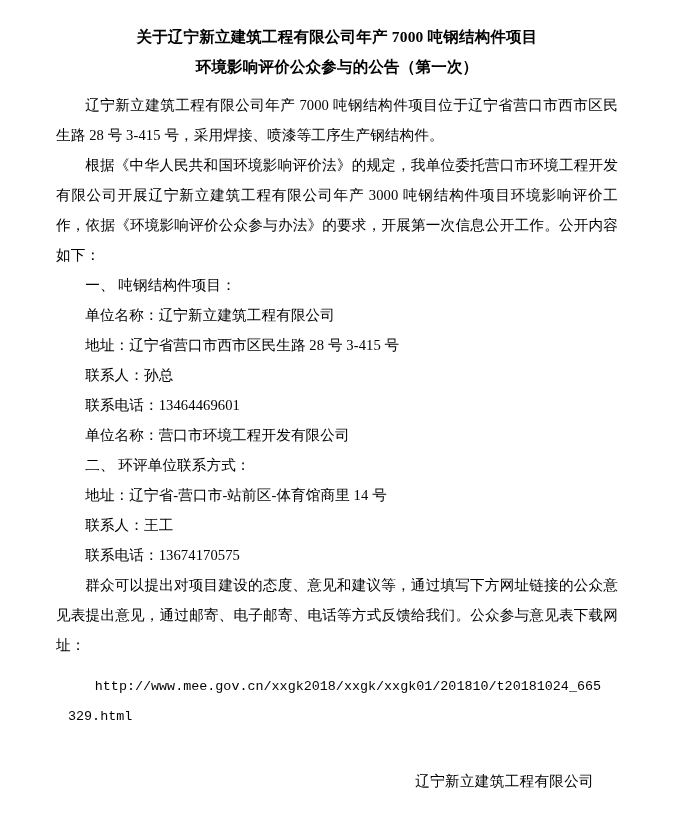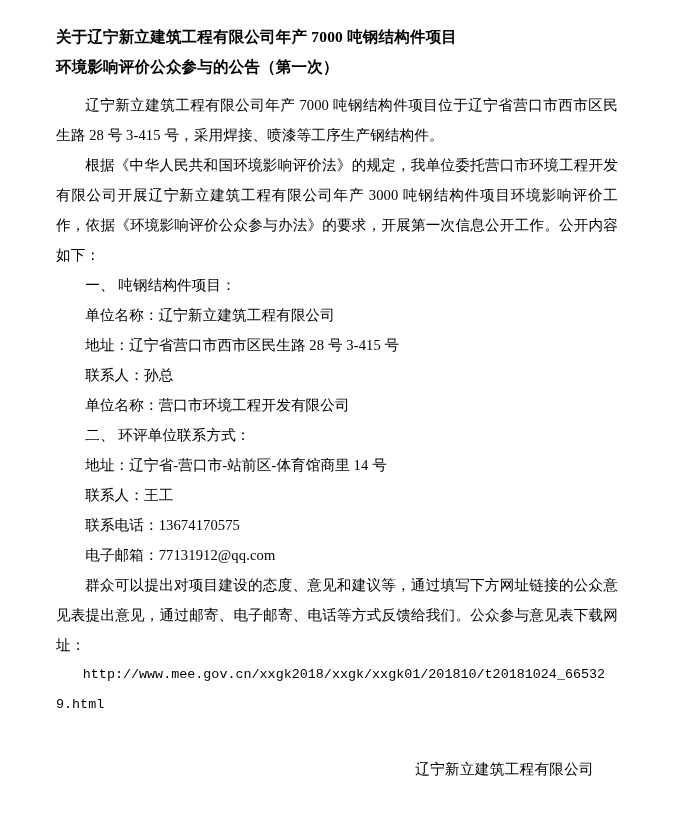--- a/index.html
+++ b/index.html
@@ -16,21 +16,21 @@
     overflow: hidden;
   }
   .page {
     width: 674px;
     height: 836px;
     box-sizing: border-box;
     padding: 22px 56px 10px 56px;
     position: relative;
   }
   .title {
-    text-align: left;
+    text-align: center;
     font-size: 15.5px;
     font-weight: bold;
     line-height: 30px;
     letter-spacing: 0.2px;
     font-family: "Liberation Serif", "DejaVu Serif", serif;
   }
   .title-line {
     display: block;
   }
   .body-block {
@@ -49,21 +49,21 @@
     text-indent: 2em;
   }
   p.field {
     text-indent: 2em;
   }
   .url-para {
     text-indent: 2em;
     font-family: "Liberation Mono", "DejaVu Sans Mono", monospace;
     font-size: 13.4px;
     line-height: 30px;
-    margin: 0;
+    margin: 12px;
     word-break: break-all;
   }
   .sign-block {
     margin-top: 34px;
     text-align: right;
     padding-right: 24px;
   }
   .sign-line {
     font-size: 14.6px;
     line-height: 30px;
@@ -82,27 +82,27 @@
 
   <div class="body-block">
 
     <p class="para">辽宁新立建筑工程有限公司年产 7000 吨钢结构件项目位于辽宁省营口市西市区民生路 28 号 3-415 号，采用焊接、喷漆等工序生产钢结构件。</p>
     <p class="para">根据《中华人民共和国环境影响评价法》的规定，我单位委托营口市环境工程开发有限公司开展辽宁新立建筑工程有限公司年产 3000 吨钢结构件项目环境影响评价工作，依据《环境影响评价公众参与办法》的要求，开展第一次信息公开工作。公开内容如下：</p>
 
     <p class="para item-head">一、 吨钢结构件项目：</p>
     <p class="para field">单位名称：辽宁新立建筑工程有限公司</p>
     <p class="para field">地址：辽宁省营口市西市区民生路 28 号 3-415 号</p>
     <p class="para field">联系人：孙总</p>
+    <p class="para field">联系电话：13464469601</p>
 
     <p class="para field">单位名称：营口市环境工程开发有限公司</p>
     <p class="para item-head">二、 环评单位联系方式：</p>
     <p class="para field">地址：辽宁省-营口市-站前区-体育馆商里 14 号</p>
     <p class="para field">联系人：王工</p>
     <p class="para field">联系电话：13674170575</p>
-    <p class="para field">电子邮箱：77131912@qq.com</p>
 
     <p class="para">群众可以提出对项目建设的态度、意见和建议等，通过填写下方网址链接的公众意见表提出意见，通过邮寄、电子邮寄、电话等方式反馈给我们。公众参与意见表下载网址：</p>
 
     <p class="url-para">http://www.mee.gov.cn/xxgk2018/xxgk/xxgk01/201810/t20181024_665329.html</p>
 
   </div>
 
   <div class="sign-block">
     <div class="sign-line">辽宁新立建筑工程有限公司</div>
 

